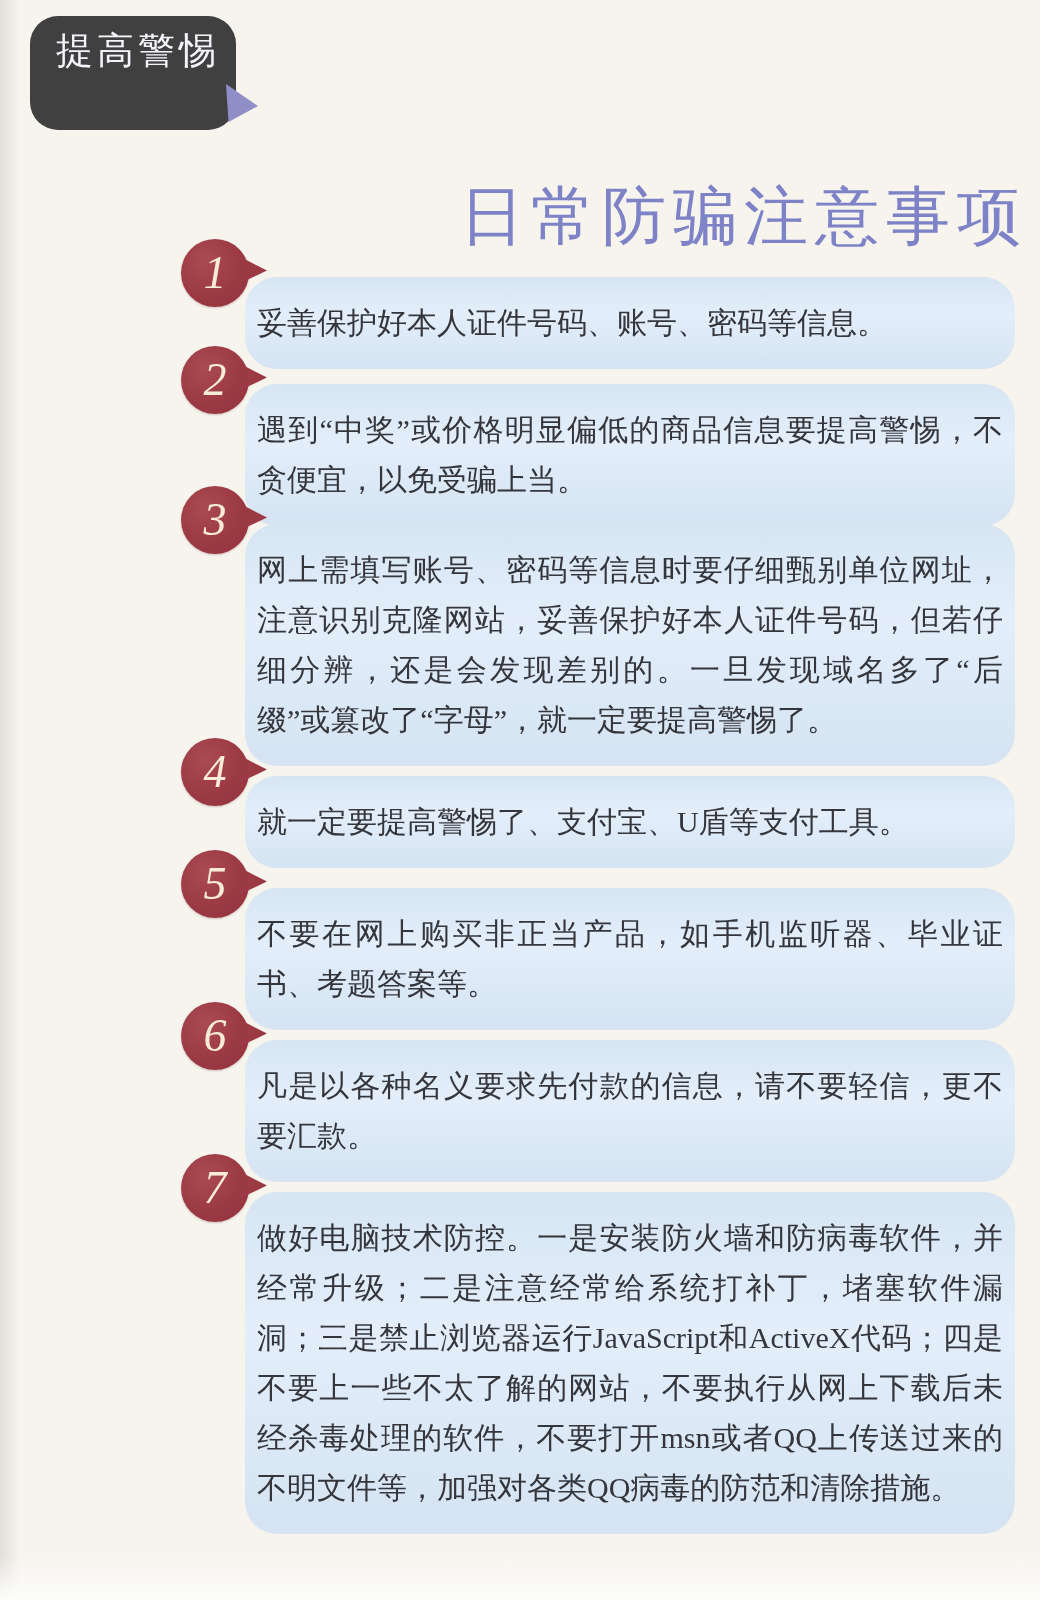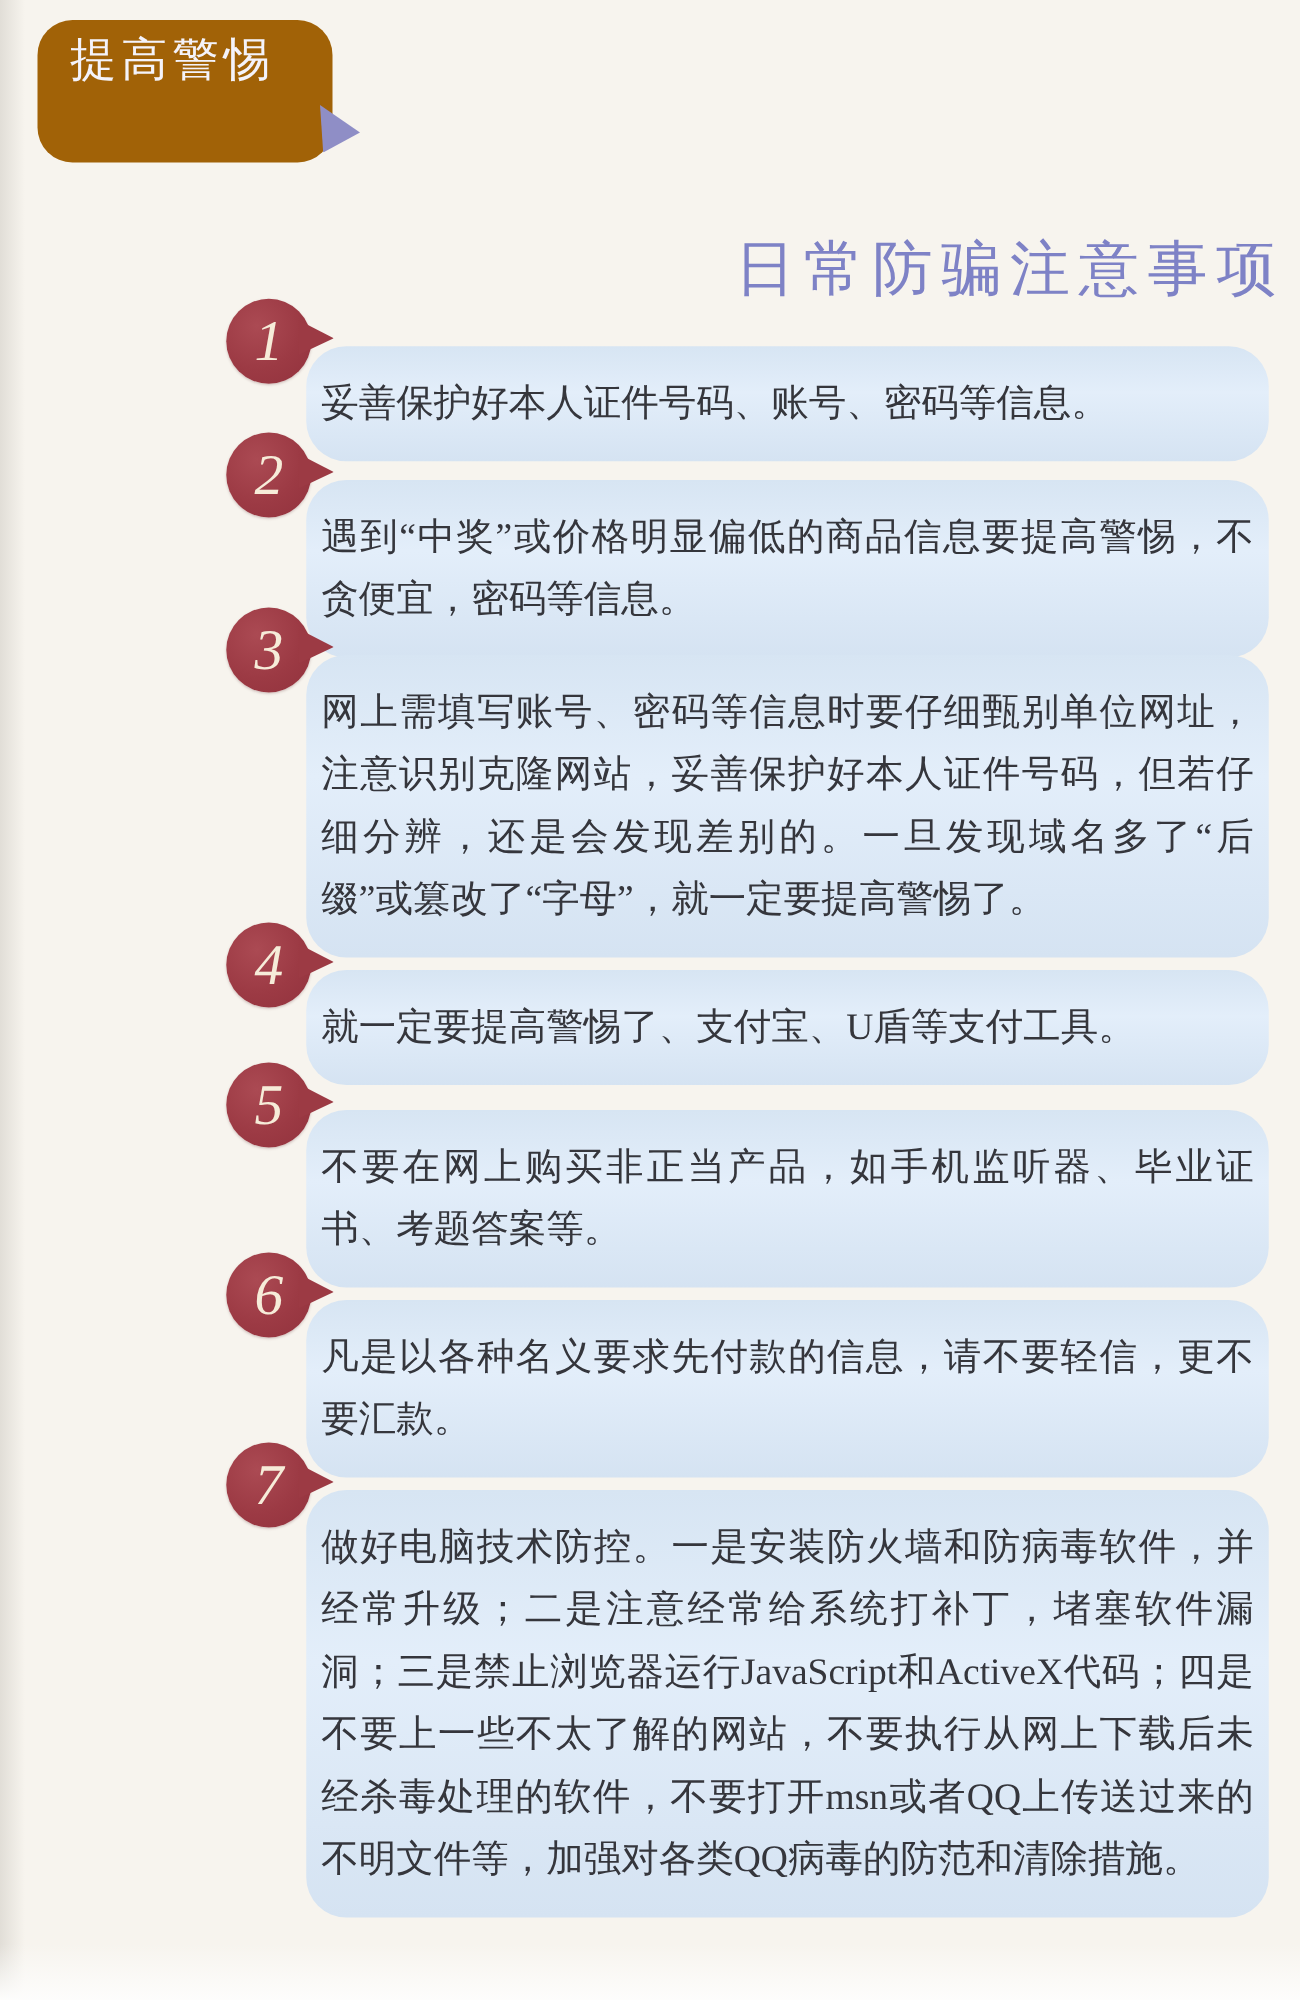--- a/index.html
+++ b/index.html
@@ -23,45 +23,45 @@
   .page::after {
     content:"";
     position:absolute; left:0; right:0; bottom:0; height:45px;
     background:linear-gradient(180deg, rgba(255,255,255,0), #fdfdfc);
     pointer-events:none;
   }
 
   
   .vigilance-bubble {
     position:absolute; left:30px; top:16px;
-    width:236px; height:114px;
-    background:#a16207;
+    width:206px; height:114px;
+    background:#404040;
     border-radius:28px;
     box-sizing:border-box;
     padding:12px 0 0 26px;
     color:#f4f3fa;
-    font-family:Liberation Mono, monospace;
+    font-family:Liberation Serif, serif;
     font-size:37px; line-height:46px; letter-spacing:4px;
     font-weight:400;
   }
   .vigilance-bubble .tail {
     position:absolute; right:-22px; bottom:8px;
     width:32px; height:38px;
     background:#8f8ec6;
     clip-path:polygon(0 0, 100% 58%, 8% 100%);
   }
 
   
   .page-title {
     position:absolute; top:176px; right:12px;
     margin:0;
     color:#7e82c6;
     font-family:"Liberation Sans","DejaVu Sans",sans-serif;
     font-weight:400;
-    font-size:48px;
+    font-size:64px;
     letter-spacing:7px;
     line-height:80px;
     white-space:nowrap;
   }
 
   
   .tip {
     position:absolute; left:245px; width:770px;
   }
   .tip.i1 { top:277px; }
@@ -129,21 +129,21 @@
       <p>妥善保护好本人证件号码、账号、密码等信息。</p>
     </div>
   </section>
 
   <section class="tip i2">
     <div class="num-badge">
       <span>2</span>
       <span class="badge-tail"></span>
     </div>
     <div class="tip-box">
-      <p>遇到“中奖”或价格明显偏低的商品信息要提高警惕，不贪便宜，密码等信息。</p>
+      <p>遇到“中奖”或价格明显偏低的商品信息要提高警惕，不贪便宜，以免受骗上当。</p>
     </div>
   </section>
 
   <section class="tip i3">
     <div class="num-badge">
       <span>3</span>
       <span class="badge-tail"></span>
     </div>
     <div class="tip-box">
       <p>网上需填写账号、密码等信息时要仔细甄别单位网址，注意识别克隆网站，妥善保护好本人证件号码，但若仔细分辨，还是会发现差别的。一旦发现域名多了“后缀”或篡改了“字母”，就一定要提高警惕了。</p>

